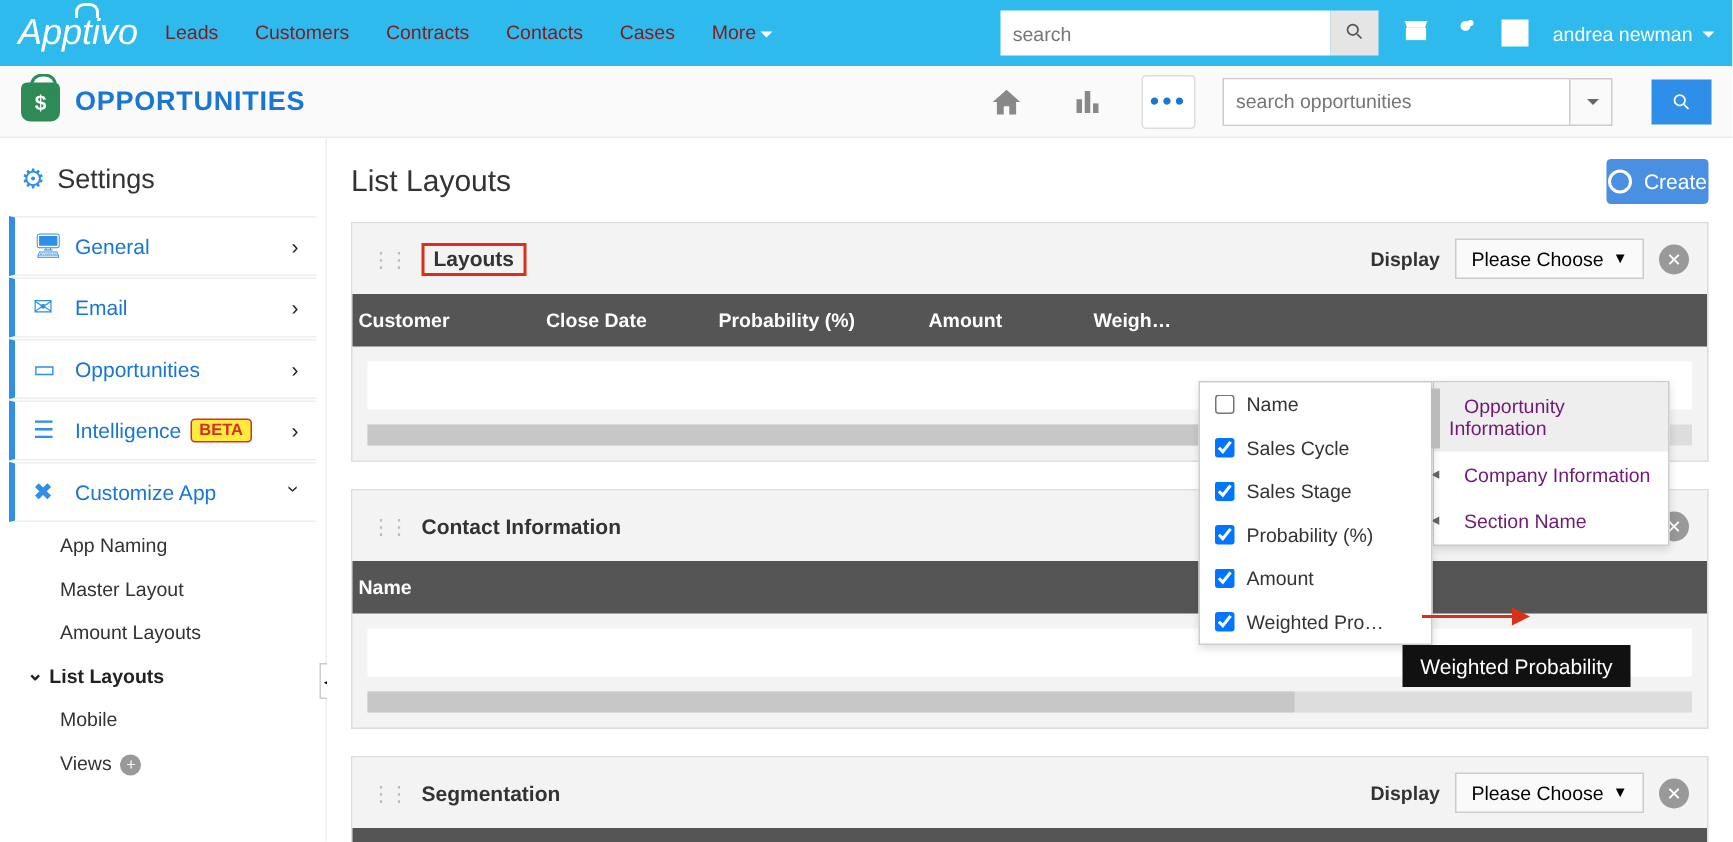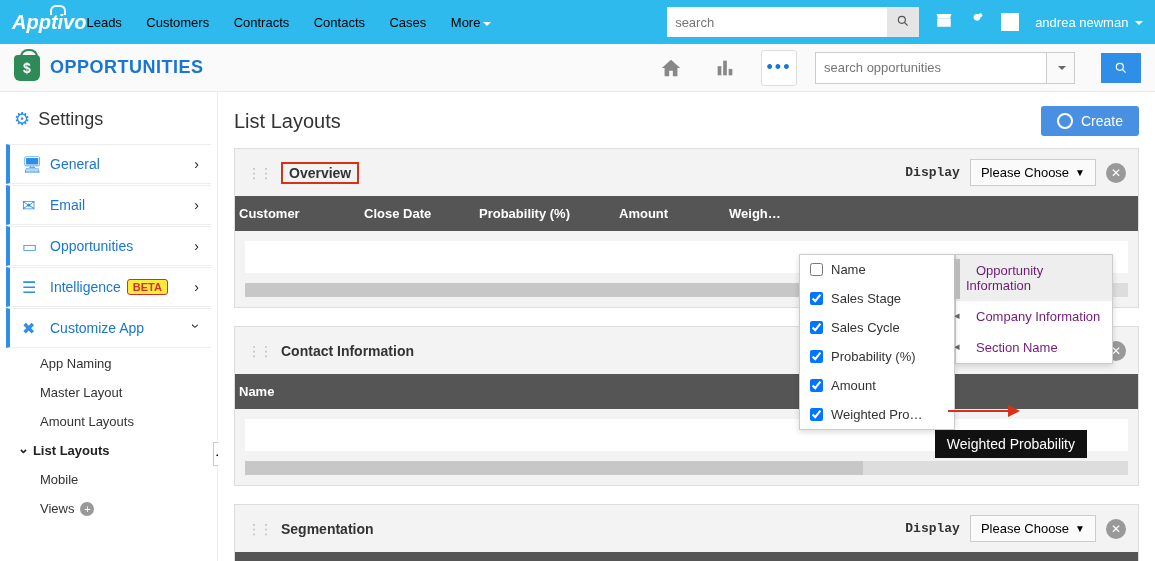--- a/index.html
+++ b/index.html
@@ -1,21 +1,21 @@
 <!DOCTYPE html>
 <html><head>
 <meta charset="utf-8">
 <style>
 * { margin:0; padding:0; box-sizing:border-box; font-family:Arial,Helvetica,sans-serif; }
 body { background:#fff; width:1155px; height:561px; overflow:hidden; position:relative; }
 
 .topbar { background:#2fbaee; height:44px; display:flex; align-items:center; padding:0 12px; color:#fff; }
-.logo { font-size:20px; font-style:italic; font-weight:bold; position:relative; }
+.logo { font-size:24px; font-style:italic; font-weight:normal; margin-right:18px; position:relative; }
 .logo::before{content:"";position:absolute;top:-6px;left:38px;width:12px;height:8px;border-top:2px solid #fff;border-left:2px solid #fff;border-right:2px solid #fff;border-radius:6px 6px 0 0;}
-.navlinks a { color:#000000; text-decoration:none; font-size:13px; margin-right:20px; }
+.navlinks a { color:#7f1d1d; text-decoration:none; font-size:13px; margin-right:20px; }
 .navlinks .more{margin-right:0;}
 .caret-down{display:inline-block;width:0;height:0;border-left:4px solid transparent;border-right:4px solid transparent;border-top:4px solid #fff;margin-left:3px;vertical-align:middle;}
 .topsearch { margin-left:auto; display:flex; align-items:center; }
 .topsearch input { width:220px; height:30px; border:none; padding:0 8px; font-size:13px; }
 .topsearch button { width:32px; height:30px; border:none; background:#e5e5e5; cursor:pointer; }
 .topicons { display:flex; align-items:center; gap:16px; margin-left:16px; color:#fff; }
 .avatar{width:18px;height:18px;background:#fff;display:inline-block;vertical-align:middle;}
 .user{font-size:13px;}
 
 .subhead{height:48px;border-bottom:1px solid #e9e9e9;display:flex;align-items:center;padding:0 14px;background:#fafafa;}
@@ -48,28 +48,28 @@
 .sub{padding-left:30px;}
 .sub div{padding:7px 10px;font-size:13px;color:#333;}
 .sub .hdr{font-weight:bold;color:#222;padding-left:0px;margin-left:-12px;}
 .sub .hdr::before{content:"⌄";display:inline-block;transform:translateY(-2px);margin-right:4px;}
 .sub .curr{color:#1976d2;font-weight:bold;}
 .sub .views::after{content:"+";display:inline-block;width:14px;height:14px;border-radius:50%;background:#999;color:#fff;font-size:11px;text-align:center;line-height:14px;margin-left:6px;}
 
 .content{flex:1;padding:14px 16px;background:#fff;overflow:auto;position:relative;}
 .pgh{display:flex;align-items:center;margin-bottom:12px;}
 .pgh h2{font-size:20px;font-weight:normal;color:#333;}
-.createbtn{margin-left:auto;background:#4a90e2;color:#fff;border:none;padding:7px 16px;font-size:14px;border-radius:3px;display:flex;align-items:center;gap:8px;}
+.createbtn{margin-left:auto;background:#4a90e2;color:#fff;border:none;padding:7px 1px;font-size:14px;border-radius:3px;display:flex;align-items:center;gap:8px;}
 .createbtn::before{content:"";width:12px;height:12px;border-radius:50%;border:2px solid #fff;position:relative;}
 .section{border:1px solid #ddd;background:#f3f3f3;margin-bottom:18px;}
 .secH{display:flex;align-items:center;padding:10px 12px;background:#f3f3f3;}
 .drag{color:#bbb;margin-right:10px;font-size:14px;letter-spacing:-2px;}
 .secT{font-weight:bold;font-size:14px;color:#333;}
 .secR{margin-left:auto;display:flex;align-items:center;gap:10px;}
-.dlbl{font-size:13px;font-weight:bold;color:#333;font-family:Liberation Mono, monospace;}
+.dlbl{font-size:13px;font-weight:bold;color:#333;}
 .pc{border:1px solid #ccc;background:#fafafa;padding:5px 10px;font-size:13px;display:flex;align-items:center;gap:6px;}
 .closec{width:20px;height:20px;border-radius:50%;background:#999;color:#fff;display:flex;align-items:center;justify-content:center;font-size:12px;}
 .ovbox{border:2px solid #d9301a;padding:0px 6px;}
 .thead{display:flex;background:#555;color:#fff;}
 .thead div{padding:10px 4px;font-size:13px;font-weight:bold;}
 .tbody{height:32px;background:#fff;margin:10px;}
 .scroll{height:14px;background:#ddd;margin:0 10px 10px;position:relative;}
 .scroll::before{content:"";position:absolute;left:0;top:0;width:70%;height:100%;background:#c7c7c7;}
 
 .popup1{position:absolute;top:162px;right:200px;width:156px;border:1px solid #ccc;background:#fff;box-shadow:0 2px 6px rgba(0,0,0,.15);z-index:5;}
@@ -209,21 +209,21 @@
 
   <div class="content">
     <div class="pgh">
       <h2>List Layouts</h2>
       <button class="createbtn">Create</button>
     </div>
 
     <div class="section">
       <div class="secH">
         <span class="drag">⋮⋮</span>
-        <span class="ovbox"><span class="secT">Overview</span></span>
+        <span class="ovbox"><span class="secT">Layouts</span></span>
         <div class="secR">
           <span class="dlbl">Display</span>
           <div class="pc">
               <span>Please Choose</span>
               <span style="font-size:10px">▼</span>
             </div>
           <div class="closec">✕</div>
         </div>
       </div>
       <div class="thead">
@@ -280,25 +280,25 @@
 
     </div>
 
     <div class="popup1">
       <div class="row">
           <input type="checkbox" style="">
           <span>Name</span>
         </div>
       <div class="row">
           <input type="checkbox" checked="" style="">
+          <span>Sales Cycle</span>
+        </div>
+      <div class="row">
+          <input type="checkbox" checked="" style="">
           <span>Sales Stage</span>
-        </div>
-      <div class="row">
-          <input type="checkbox" checked="" style="">
-          <span>Sales Cycle</span>
         </div>
       <div class="row">
           <input type="checkbox" checked="" style="">
           <span>Probability (%)</span>
         </div>
       <div class="row">
           <input type="checkbox" checked="" style="">
           <span>Amount</span>
         </div>
       <div class="row">

